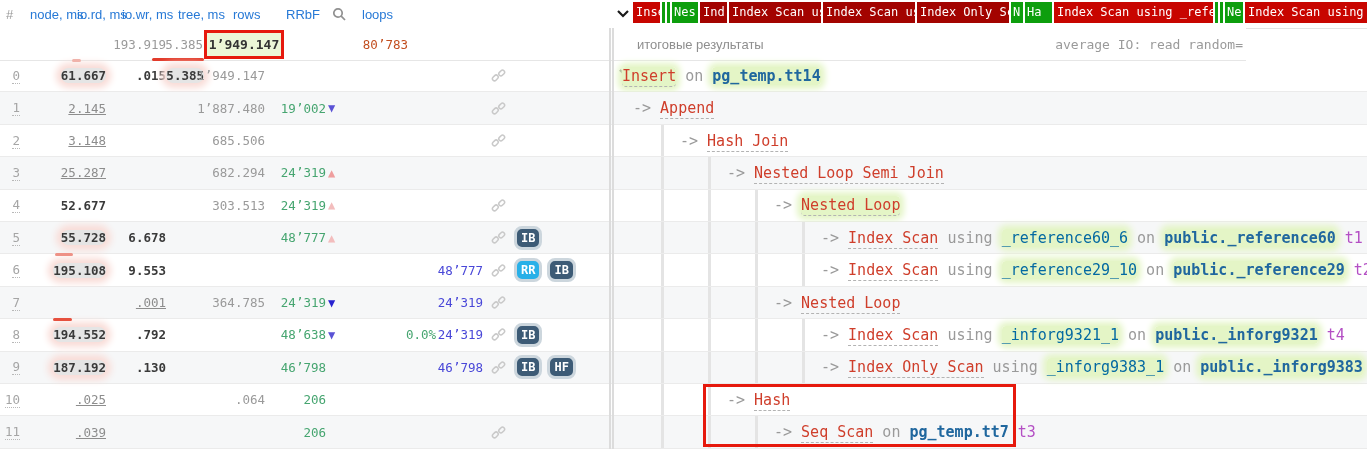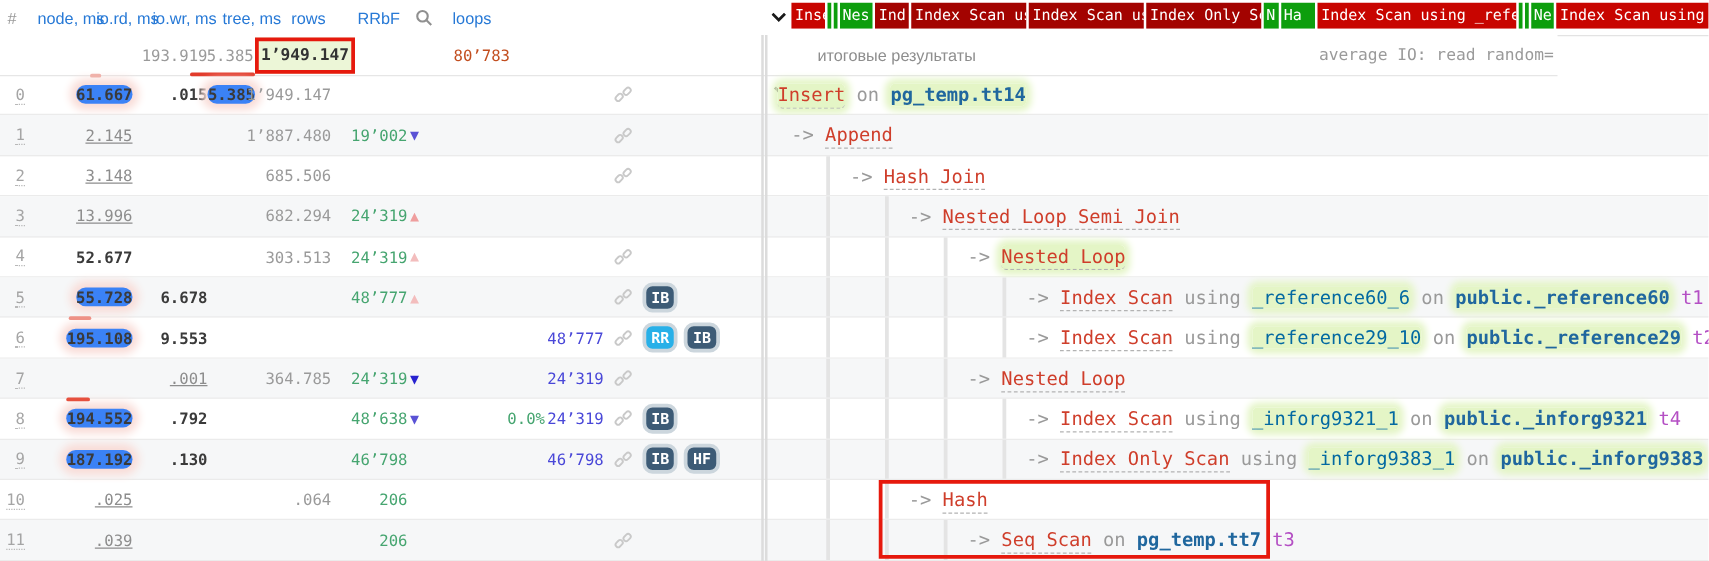--- a/index.html
+++ b/index.html
@@ -18,21 +18,21 @@
   .seg-green{background:#0d9e0d;padding-left:2px;}
   
   .totals{position:absolute;left:0;top:28px;width:1246px;height:32px;background:#fff;border-bottom:1px solid #e6e6e6;}
   .t{position:absolute;top:0;height:32px;display:flex;align-items:center;justify-content:flex-end;
      font:12.5px "DejaVu Sans Mono",monospace;color:#9a9a9a;white-space:nowrap;}
   .tree-box{position:absolute;left:204px;top:2px;width:74px;height:23px;border:3px solid #e6190d;
             background:#ecf6d7;display:flex;align-items:center;justify-content:center;
             font:bold 13px "DejaVu Sans Mono",monospace;color:#333;}
   .totals-rows{color:#c24e1f;}
   .totals-label{position:absolute;left:637px;top:0;height:32px;display:flex;align-items:center;
-                font-size:13px;color:#8e8e8e;margin-left:17px;}
+                font-size:13px;color:#8e8e8e;}
   .totals-right{position:absolute;right:3px;top:0;height:32px;display:flex;align-items:center;
                 font:13px "DejaVu Sans Mono",monospace;color:#9a9a9a;}
   
   .rows{position:absolute;left:0;top:60px;width:1367px;}
   .r{position:relative;height:32.416px;border-bottom:1px solid #ebebeb;box-sizing:border-box;}
   .r.odd{background:#f6f7f8;}
   .c{position:absolute;top:0;height:100%;display:flex;align-items:center;justify-content:flex-end;
      font:12.5px "DejaVu Sans Mono",monospace;color:#9a9a9a;white-space:nowrap;}
   .c-num{left:2px;width:18px;color:#a5a5a5;}
   .c-num span{border-bottom:1px dotted #b8b8b8;}
@@ -41,21 +41,21 @@
   .c-iowr{left:168px;width:36px;}
   .c-tree{left:206px;width:59px;}
   .c-rows{left:268px;width:58px;color:#46a570;}
   .c-tri{left:328px;width:16px;justify-content:flex-start;font-size:12px;}
   .c-rrbf{left:352px;width:84px;color:#46a570;}
   .c-loops{left:438px;width:45px;color:#4947d8;}
   .c-link{left:489px;width:18px;justify-content:center;}
   .c-badges{left:514px;justify-content:center;gap:5px;}
   .bold{font-weight:bold;color:#3a3a3a;}
   .dimv{color:#8d8d8d;text-decoration:underline;}
-  .pill{background:#3b82f6;box-shadow:0 0 7px 5px #f9dcd7;border-radius:10px;}
+  .pill{background:#e5e5e5;box-shadow:0 0 7px 5px #f9dcd7;border-radius:10px;}
   .tri-v{color:#5a52d5;} .tri-b{color:#2722cf;} .tri-p{color:#ef9e9e;} .tri-pl{color:#f3bdbd;}
   .badge{font:bold 12px "DejaVu Sans Mono",monospace;color:#fff;background:#3d5b76;
          border:3px solid #ccd6dd;border-radius:8px;padding:3px 4px;line-height:1;cursor:pointer;}
   .badge.blue{background:#28b0e8;}
   
   .plan{position:absolute;left:622px;top:0;height:100%;display:flex;align-items:center;
         font:15px "DejaVu Sans Mono",monospace;white-space:pre;}
   .lv .g{margin-left:28px;width:16px;align-self:stretch;border-left:3px solid #e4e4e4;}
   .lv{padding-left:11px;}
   .toks{white-space:pre;}
@@ -185,21 +185,21 @@
             <rect x="10" y="4" width="8.5" height="5.5" rx="2.7" transform="rotate(-45 14.2 6.7)"></rect>
           </svg>
         </div>
       <div class="plan lv"><i class="g"></i><span class="tk-dim">-&gt; </span><span class="toks"><span class="tk tk-node">Hash Join</span></span></div>
     </div>
 
     <div class="r odd">
       <div class="c c-num">
           <span>3</span>
         </div>
-      <div class="c c-node dimv">13.996</div>
+      <div class="c c-node dimv">25.287</div>
       <div class="c c-tree">682.294</div>
       <div class="c c-rows">24’319</div>
       <div class="c c-tri tri-p">▲</div>
       <div class="plan lv"><i class="g"></i><i class="g"></i><span class="tk-dim">-&gt; </span><span class="toks"><span class="tk tk-node">Nested Loop Semi Join</span></span></div>
     </div>
 
     <div class="r">
       <div class="c c-num">
           <span>4</span>
         </div>

